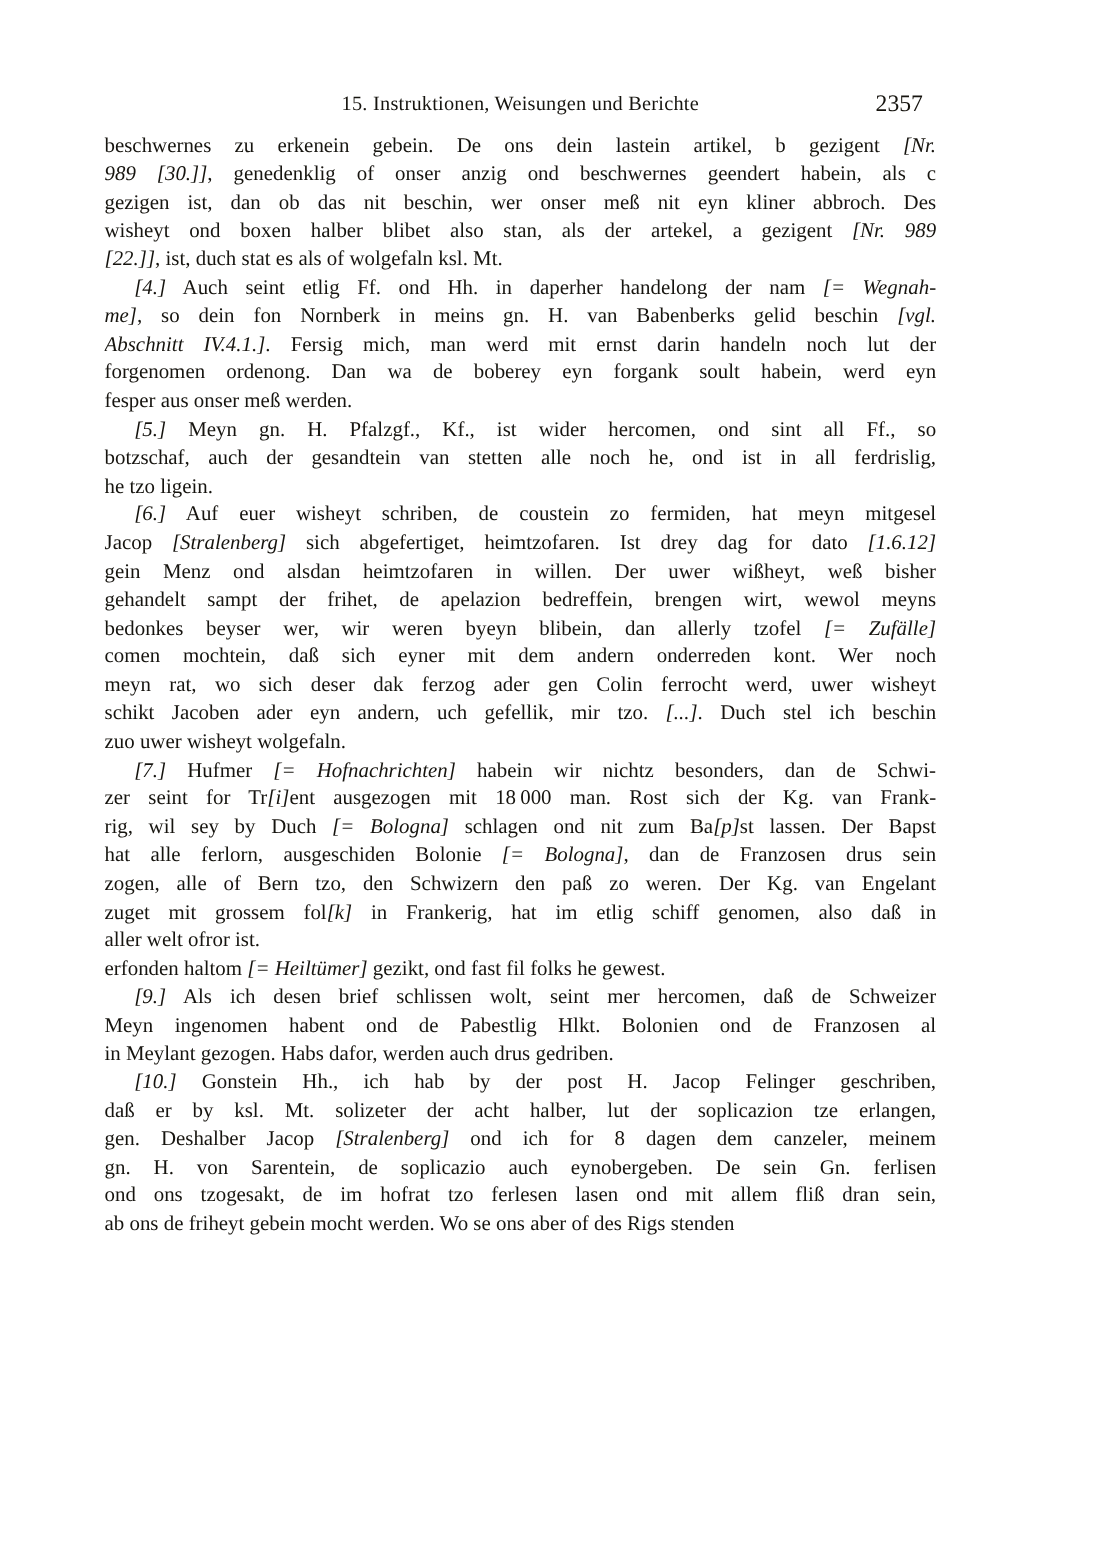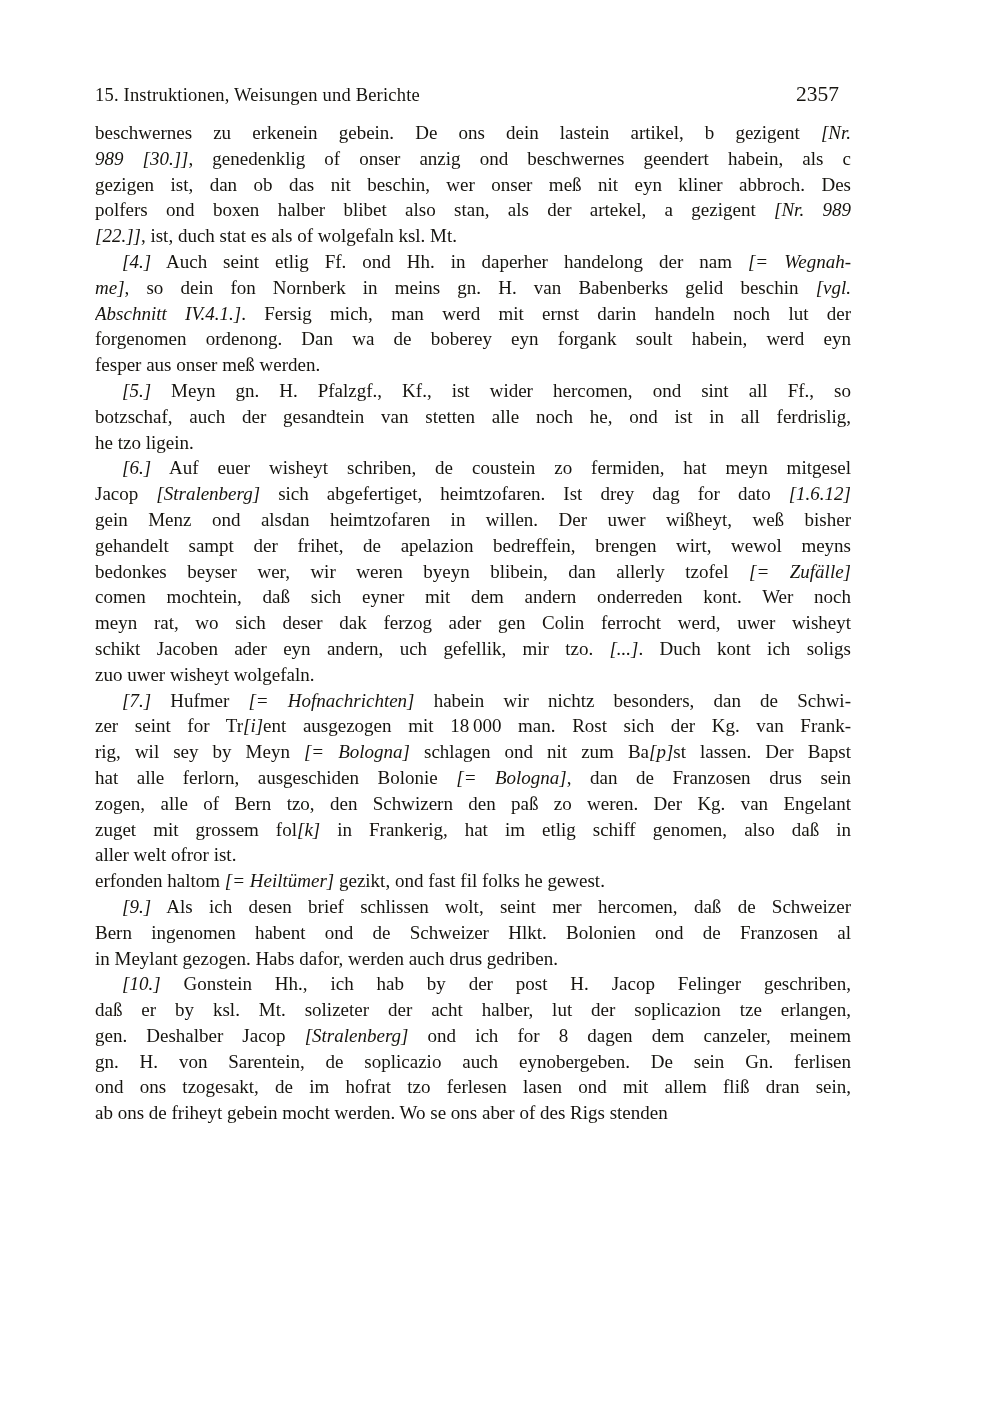--- a/index.html
+++ b/index.html
@@ -19,20 +19,21 @@
   }
   .content {
     width: 756px;
   }
   .running-header {
     position: relative;
     height: 26px;
     margin-bottom: 12px;
   }
   .head-title {
+    text-align: center;
     font-size: 18.5px;
     line-height: 26px;
     letter-spacing: 0.2px;
   }
   .page-num {
     position: absolute;
     right: 12px;
     top: -1px;
     font-size: 21.5px;
     line-height: 26px;
@@ -67,21 +68,21 @@
   <div class="content">
     <div class="running-header">
       <div class="head-title">15. Instruktionen, Weisungen und Berichte</div>
       <div class="page-num">2357</div>
     </div>
     <div class="doc-body">
         <div class="paragraph">
           <div class="line"><span>beschwernes zu erkenein gebein. De ons dein lastein artikel, b gezigent </span><span class="it">[Nr.</span></div>
           <div class="line"><span class="it">989 [30.]]</span><span>, genedenklig of onser anzig ond beschwernes geendert habein, als c</span></div>
           <div class="line"><span>gezigen ist, dan ob das nit beschin, wer onser meß nit eyn kliner abbroch. Des</span></div>
-          <div class="line"><span>polfers ond boxen halber blibet also stan, als der artekel, a gezigent </span><span class="it">[Nr. 989</span></div>
+          <div class="line"><span>wisheyt ond boxen halber blibet also stan, als der artekel, a gezigent </span><span class="it">[Nr. 989</span></div>
           <div class="line line-end"><span class="it">[22.]]</span><span>, ist, duch stat es als of wolgefaln ksl. Mt.</span></div>
         </div>
         <div class="paragraph">
           <div class="line line-indent"><span class="it">[4.]</span><span> Auch seint etlig Ff. ond Hh. in daperher handelong der nam </span><span class="it">[= Wegnah-</span></div>
           <div class="line"><span class="it">me]</span><span>, so dein fon Nornberk in meins gn. H. van Babenberks gelid beschin </span><span class="it">[vgl.</span></div>
           <div class="line"><span class="it">Abschnitt IV.4.1.]</span><span>. Fersig mich, man werd mit ernst darin handeln noch lut der</span></div>
           <div class="line"><span>forgenomen ordenong. Dan wa de boberey eyn forgank soult habein, werd eyn</span></div>
           <div class="line line-end"><span>fesper aus onser meß werden.</span></div>
         </div>
         <div class="paragraph">
@@ -90,38 +91,38 @@
           <div class="line line-end"><span>he tzo ligein.</span></div>
         </div>
         <div class="paragraph">
           <div class="line line-indent"><span class="it">[6.]</span><span> Auf euer wisheyt schriben, de coustein zo fermiden, hat meyn mitgesel</span></div>
           <div class="line"><span>Jacop </span><span class="it">[Stralenberg]</span><span> sich abgefertiget, heimtzofaren. Ist drey dag for dato </span><span class="it">[1.6.12]</span></div>
           <div class="line"><span>gein Menz ond alsdan heimtzofaren in willen. Der uwer wißheyt, weß bisher</span></div>
           <div class="line"><span>gehandelt sampt der frihet, de apelazion bedreffein, brengen wirt, wewol meyns</span></div>
           <div class="line"><span>bedonkes beyser wer, wir weren byeyn blibein, dan allerly tzofel </span><span class="it">[= Zufälle]</span></div>
           <div class="line"><span>comen mochtein, daß sich eyner mit dem andern onderreden kont. Wer noch</span></div>
           <div class="line"><span>meyn rat, wo sich deser dak ferzog ader gen Colin ferrocht werd, uwer wisheyt</span></div>
-          <div class="line"><span>schikt Jacoben ader eyn andern, uch gefellik, mir tzo. </span><span class="it">[...]</span><span>. Duch kont ich soligs</span></div>
+          <div class="line"><span>schikt Jacoben ader eyn andern, uch gefellik, mir tzo. </span><span class="it">[...]</span><span>. Duch stel ich beschin</span></div>
           <div class="line line-end"><span>zuo uwer wisheyt wolgefaln.</span></div>
         </div>
         <div class="paragraph">
           <div class="line line-indent"><span class="it">[7.]</span><span> Hufmer </span><span class="it">[= Hofnachrichten]</span><span> habein wir nichtz besonders, dan de Schwi-</span></div>
           <div class="line"><span>zer seint for Tr</span><span class="it">[i]</span><span>ent ausgezogen mit 18 000 man. Rost sich der Kg. van Frank-</span></div>
-          <div class="line"><span>rig, wil sey by Meyn </span><span class="it">[= Bologna]</span><span> schlagen ond nit zum Ba</span><span class="it">[p]</span><span>st lassen. Der Bapst</span></div>
+          <div class="line"><span>rig, wil sey by Duch </span><span class="it">[= Bologna]</span><span> schlagen ond nit zum Ba</span><span class="it">[p]</span><span>st lassen. Der Bapst</span></div>
           <div class="line"><span>hat alle ferlorn, ausgeschiden Bolonie </span><span class="it">[= Bologna]</span><span>, dan de Franzosen drus sein</span></div>
           <div class="line"><span>zogen, alle of Bern tzo, den Schwizern den paß zo weren. Der Kg. van Engelant</span></div>
           <div class="line"><span>zuget mit grossem fol</span><span class="it">[k]</span><span> in Frankerig, hat im etlig schiff genomen, also daß in</span></div>
           <div class="line line-end"><span>aller welt ofror ist.</span></div>
         </div>
         <div class="paragraph">
           <div class="line line-end"><span>erfonden haltom </span><span class="it">[= Heiltümer]</span><span> gezikt, ond fast fil folks he gewest.</span></div>
         </div>
         <div class="paragraph">
           <div class="line line-indent"><span class="it">[9.]</span><span> Als ich desen brief schlissen wolt, seint mer hercomen, daß de Schweizer</span></div>
-          <div class="line"><span>Bern ingenomen habent ond de Schweizer Hlkt. Bolonien ond de Franzosen al</span></div>
+          <div class="line"><span>Meyn ingenomen habent ond de Pabestlig Hlkt. Bolonien ond de Franzosen al</span></div>
           <div class="line line-end"><span>in Meylant gezogen. Habs dafor, werden auch drus gedriben.</span></div>
         </div>
         <div class="paragraph">
           <div class="line line-indent"><span class="it">[10.]</span><span> Gonstein Hh., ich hab by der post H. Jacop Felinger geschriben,</span></div>
           <div class="line"><span>daß er by ksl. Mt. solizeter der acht halber, lut der soplicazion tze erlangen,</span></div>
           <div class="line"><span>gen. Deshalber Jacop </span><span class="it">[Stralenberg]</span><span> ond ich for 8 dagen dem canzeler, meinem</span></div>
           <div class="line"><span>gn. H. von Sarentein, de soplicazio auch eynobergeben. De sein Gn. ferlisen</span></div>
           <div class="line"><span>ond ons tzogesakt, de im hofrat tzo ferlesen lasen ond mit allem fliß dran sein,</span></div>
           <div class="line line-end"><span>ab ons de friheyt gebein mocht werden. Wo se ons aber of des Rigs stenden</span></div>
         </div>

